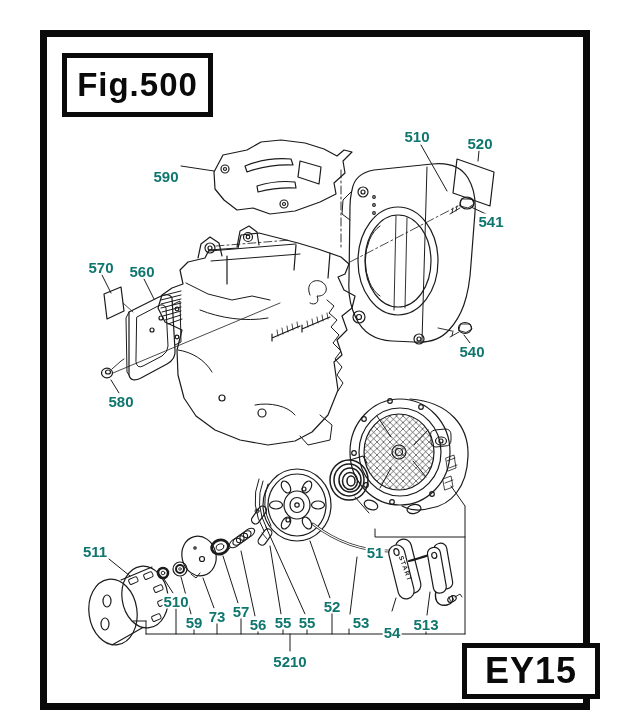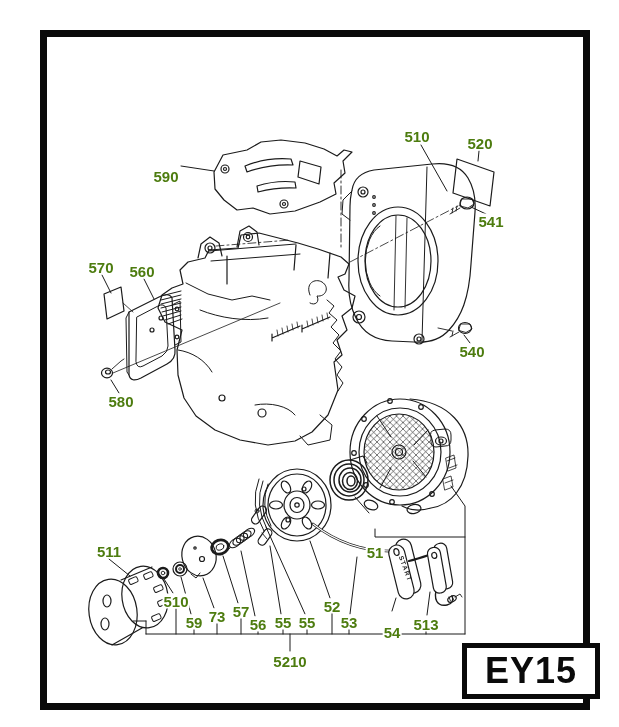--- a/index.html
+++ b/index.html
@@ -15,21 +15,21 @@
   .titlebox {
     position:absolute; border:5px solid #0a0a0a; box-sizing:border-box;
     display:flex; align-items:center; justify-content:center;
     background:#fff; color:#0a0a0a; font-weight:bold; z-index:3;
   }
   .figbox   { left:62px;  top:53px;  width:151px; height:64px; font-size:33px; letter-spacing:1px; }
   .modelbox { left:462px; top:643px; width:138px; height:56px; font-size:36px; letter-spacing:1px; }
   .callout-layer { position:absolute; left:0; top:0; width:100%; height:100%; z-index:2; }
   .callout {
     position:absolute; transform:translate(-50%,-50%);
-    font-weight:bold; font-size:15px; color:#4d7c0f; background:#fff;
+    font-weight:bold; font-size:15px; color:#0f766e; background:#fff;
     padding:0 1px; line-height:1; white-space:nowrap;
   }
 </style>
 </head>
 <body>
 
 <div class="canvas">
 
   <div class="frame"></div>
 
@@ -311,42 +311,45 @@
     <g stroke-width="1">
       <path d="M133,621 L146,621 M146,621 V634"></path>
       <path d="M146,634 H465"></path>
       <path d="M465,634 V506 L451,486"></path>
       <path d="M375,529 V537 H465"></path>
       <path d="M176,609 V634 M194,629 V634 M217,623 V634 M241,618 V634 M258,631 V634 M283,629 V634 M307,629 V634 M332,613 V634 M349,629 V634 M392,628 V634 M426,631 V634"></path>
       <path d="M290,634 V651"></path>
     </g>
   </svg>
 
+  <div class="titlebox figbox">
+    <span>Fig.500</span>
+  </div>
   <div class="titlebox modelbox">
     <span>EY15</span>
   </div>
 
   <div class="callout-layer">
       <div class="callout" style="left: 166px; top: 176px;">590</div>
       <div class="callout" style="left: 417px; top: 136px;">510</div>
       <div class="callout" style="left: 480px; top: 143px;">520</div>
       <div class="callout" style="left: 491px; top: 221px;">541</div>
       <div class="callout" style="left: 472px; top: 351px;">540</div>
       <div class="callout" style="left: 101px; top: 267px;">570</div>
       <div class="callout" style="left: 142px; top: 271px;">560</div>
       <div class="callout" style="left: 121px; top: 401px;">580</div>
-      <div class="callout" style="left: 109px; top: 551px;">511</div>
+      <div class="callout" style="left: 95px; top: 551px;">511</div>
       <div class="callout" style="left: 375px; top: 521px; margin-top: 31px;">51</div>
       <div class="callout" style="left: 176px; top: 601px;">510</div>
       <div class="callout" style="left: 194px; top: 622px;">59</div>
       <div class="callout" style="left: 217px; top: 616px;">73</div>
       <div class="callout" style="left: 241px; top: 611px;">57</div>
       <div class="callout" style="left: 258px; top: 624px;">56</div>
       <div class="callout" style="left: 283px; top: 622px;">55</div>
       <div class="callout" style="left: 307px; top: 622px;">55</div>
       <div class="callout" style="left: 332px; top: 606px;">52</div>
-      <div class="callout" style="left: 349px; top: 622px;">53</div>
+      <div class="callout" style="left: 361px; top: 622px;">53</div>
       <div class="callout" style="left: 392px; top: 620px; margin-top: 12px;">54</div>
       <div class="callout" style="left: 426px; top: 624px;">513</div>
       <div class="callout" style="left: 290px; top: 661px;">5210</div>
     </div>
 
 </div>
 
 </body></html>

